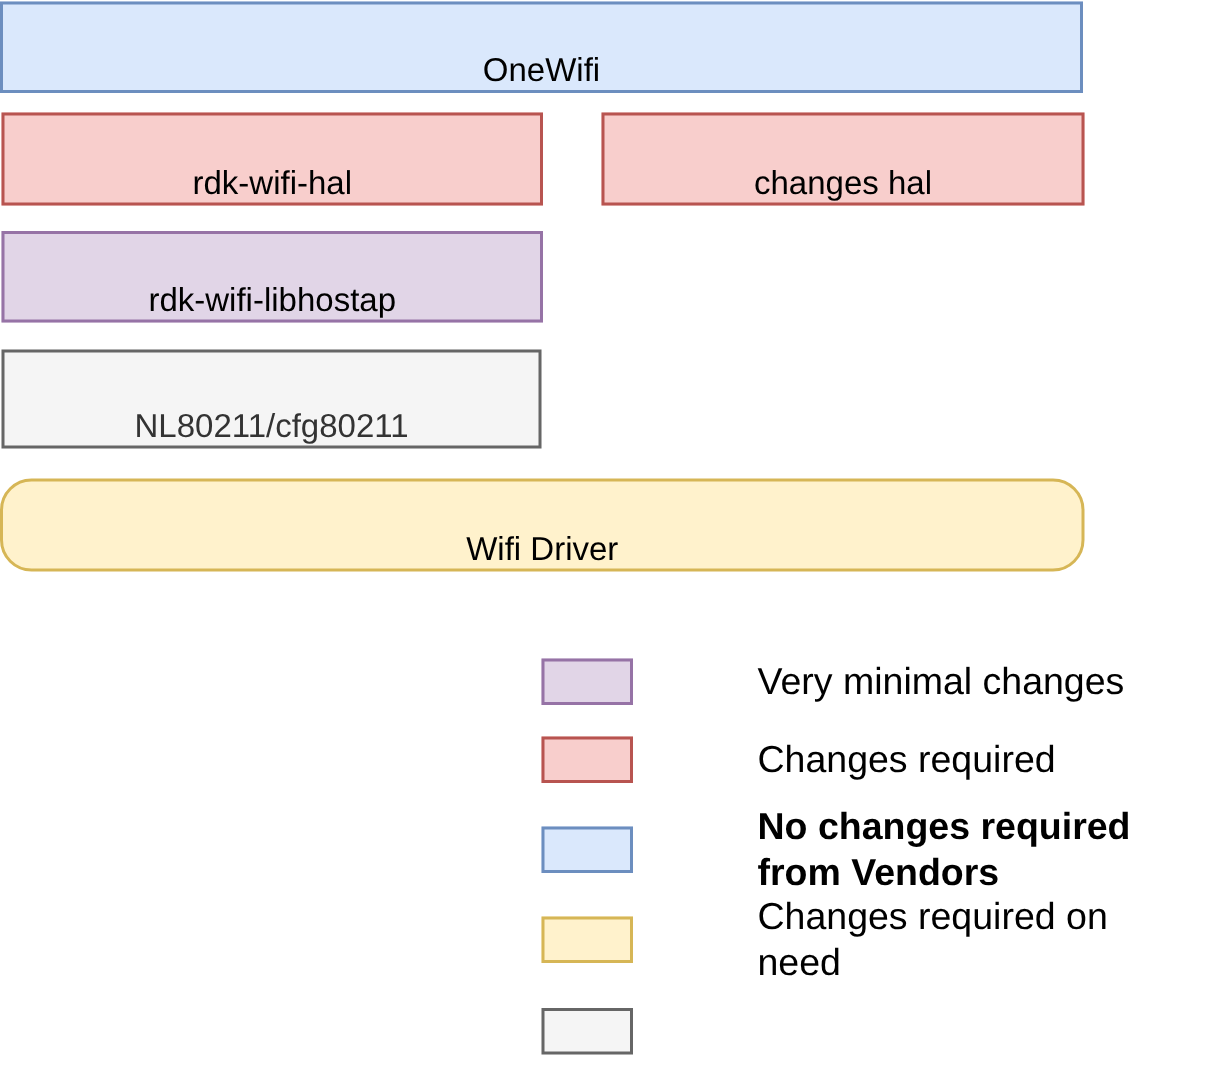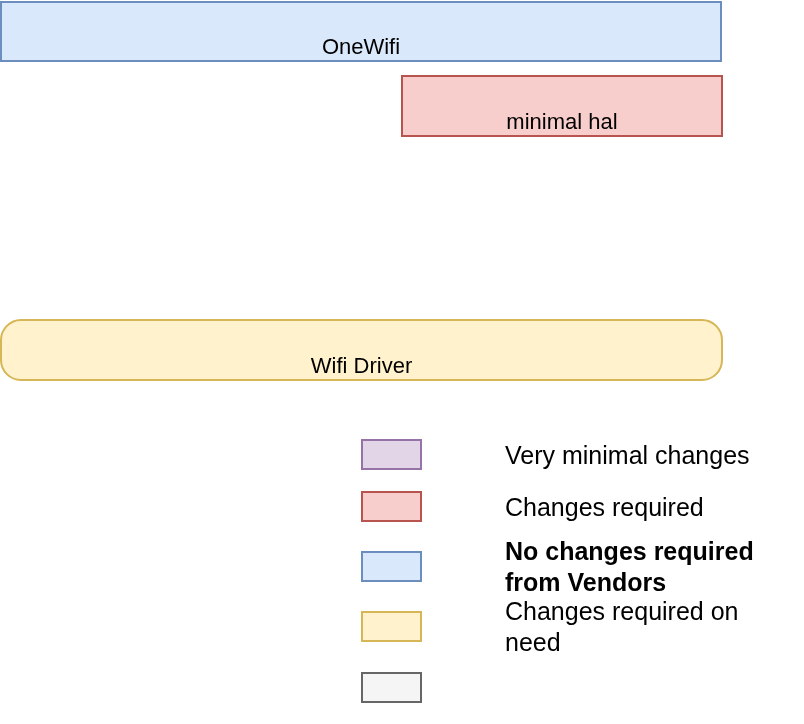--- a/index.html
+++ b/index.html
@@ -67,26 +67,35 @@
 </style>
 </head>
 <body>
 
 <div class="canvas">
 
   <div class="stack-box pos-onewifi" style="background-color: rgb(218, 232, 252); border-color: rgb(108, 142, 191);">
     <span>OneWifi</span>
   </div>
 
+  <div class="stack-box pos-rdk-wifi-hal" style="background-color: rgb(248, 206, 204); border-color: rgb(184, 84, 80);">
+    <span>rdk-wifi-hal</span>
+  </div>
 
   <div class="stack-box pos-vendor-hal" style="background-color: rgb(248, 206, 204); border-color: rgb(184, 84, 80);">
-    <span>minimal hal</span>
+    <span>changes hal</span>
   </div>
 
+  <div class="stack-box pos-rdk-wifi-libhostap" style="background-color: rgb(225, 213, 231); border-color: rgb(150, 115, 166);">
+    <span>rdk-wifi-libhostap</span>
+  </div>
 
+  <div class="stack-box pos-nl80211" style="background-color: rgb(245, 245, 245); border-color: rgb(102, 102, 102); color: rgb(51, 51, 51);">
+    <span>NL80211/cfg80211</span>
+  </div>
 
   <div class="stack-box pos-wifi-driver" style="background-color: rgb(255, 242, 204); border-color: rgb(214, 182, 86);">
     <span>Wifi Driver</span>
   </div>
 
   <div>
 
     <div class="legend-row pos-legend-0">
       <div class="legend-swatch" style="background-color: rgb(225, 213, 231); border-color: rgb(150, 115, 166);"></div>
       <div class="legend-label">Very minimal changes</div>

